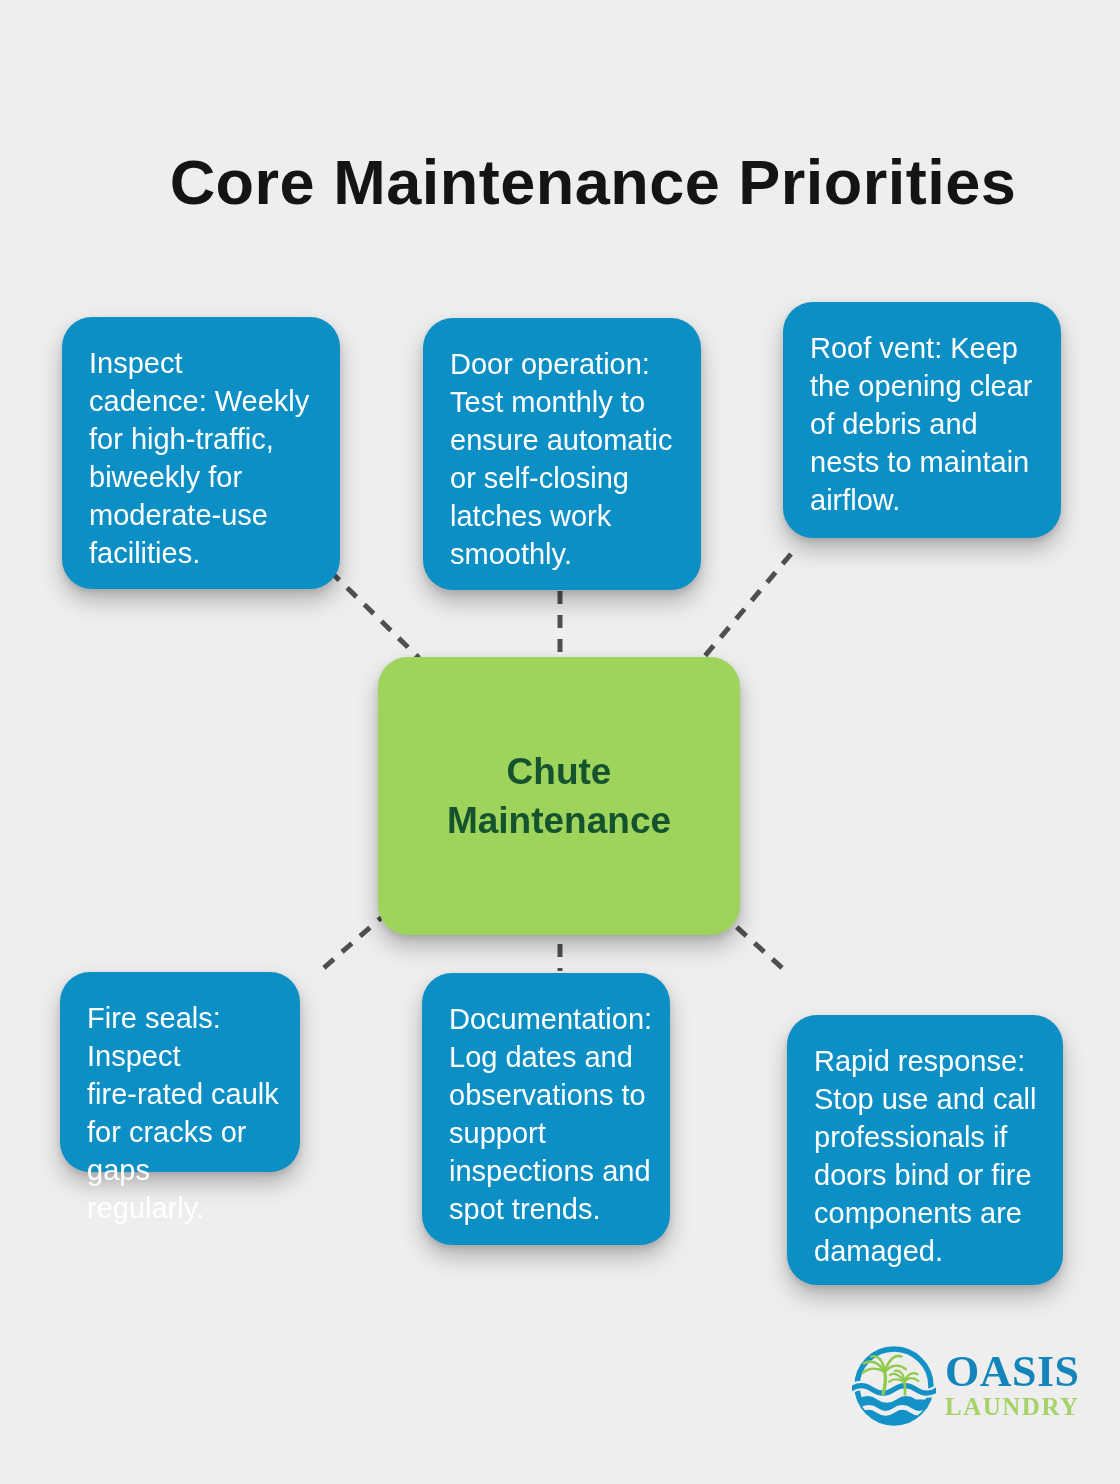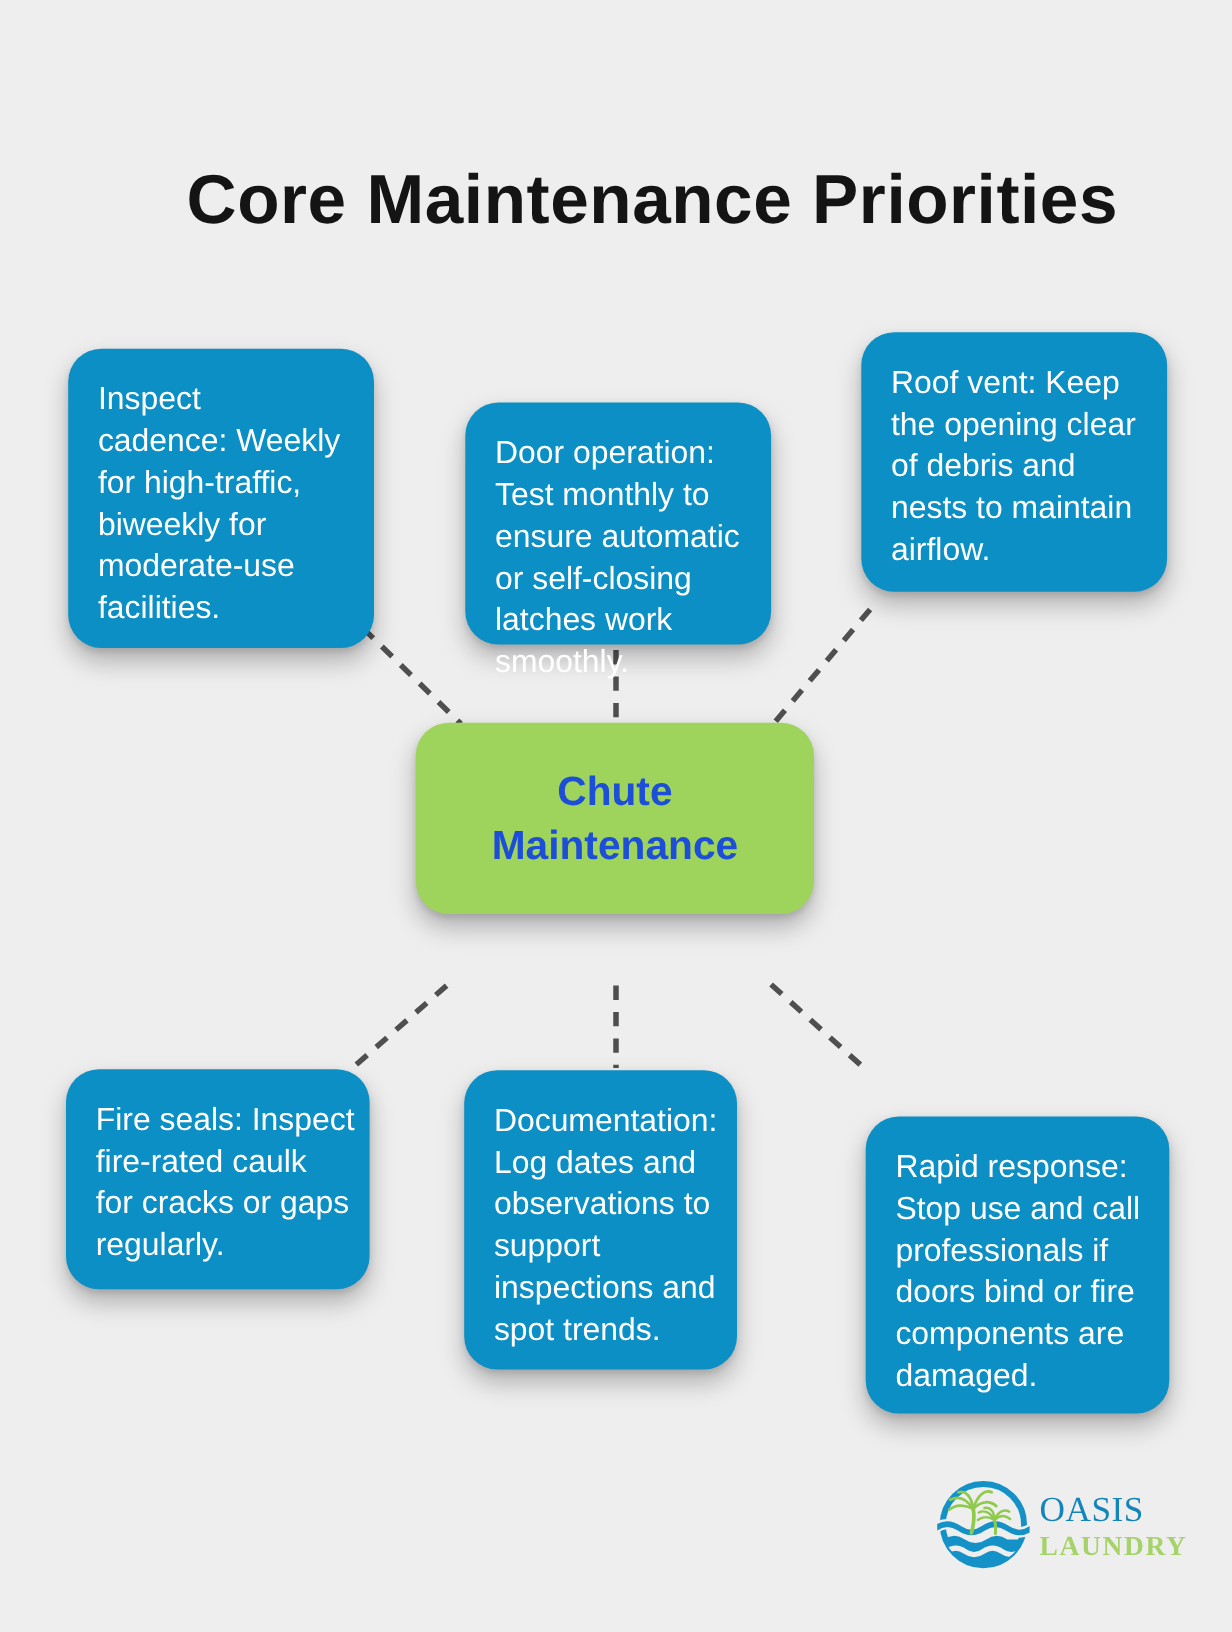--- a/index.html
+++ b/index.html
@@ -51,57 +51,57 @@
     background: var(--node-blue);
     border-radius: 30px;
     color: var(--node-text);
     font-size: 29px;
     line-height: 38px;
     padding: 27px 8px 0 27px;
     white-space: pre-line;
     box-shadow: 0 12px 22px rgba(0,0,0,0.25), 0 3px 6px rgba(0,0,0,0.10);
   }
   .n-tl { left: 62px;  top: 317px; width: 278px; height: 272px; }
-  .n-tm { left: 423px; top: 318px; width: 278px; height: 220px; margin-top: 48px; }
+  .n-tm { left: 423px; top: 318px; width: 278px; height: 272px; }
   .n-tr { left: 783px; top: 302px; width: 278px; height: 236px; }
-  .n-bl { left: 60px;  top: 972px; width: 276px; height: 200px; }
+  .n-bl { left: 60px;  top: 972px; width: 240px; height: 200px; }
   .n-bm { left: 422px; top: 973px; width: 248px; height: 272px; }
   .n-br { left: 787px; top: 975px; width: 276px; height: 270px; margin-top: 40px; }
   .center-node {
     position: absolute;
     z-index: 1;
     left: 378px; top: 657px;
-    width: 362px; height: 174px;
+    width: 362px; height: 278px;
     background: var(--node-green);
     border-radius: 30px;
     display: flex;
     align-items: center;
     justify-content: center;
     text-align: center;
     font-size: 37px;
     line-height: 49px;
     font-weight: 700;
-    color: #1d4ed8;
+    color: #14532d;
     white-space: pre-line;
     box-shadow: 0 12px 22px rgba(0,0,0,0.25), 0 3px 6px rgba(0,0,0,0.10);
   }
   .logo {
     position: absolute;
     left: 852px;
     top: 1344px;
     display: flex;
     align-items: center;
     gap: 9px;
     z-index: 1;
   }
   .logo-text { display: flex; flex-direction: column; justify-content: center; }
   .logo-name {
     font-family: "Liberation Serif", serif;
-    font-weight: 400;
-    font-size: 32px;
+    font-weight: 700;
+    font-size: 44px;
     line-height: 42px;
     color: var(--logo-blue);
     letter-spacing: 0.5px;
   }
   .logo-sub {
     font-family: "Liberation Serif", serif;
     font-weight: 700;
     font-size: 25px;
     line-height: 28px;
     color: var(--logo-green);

